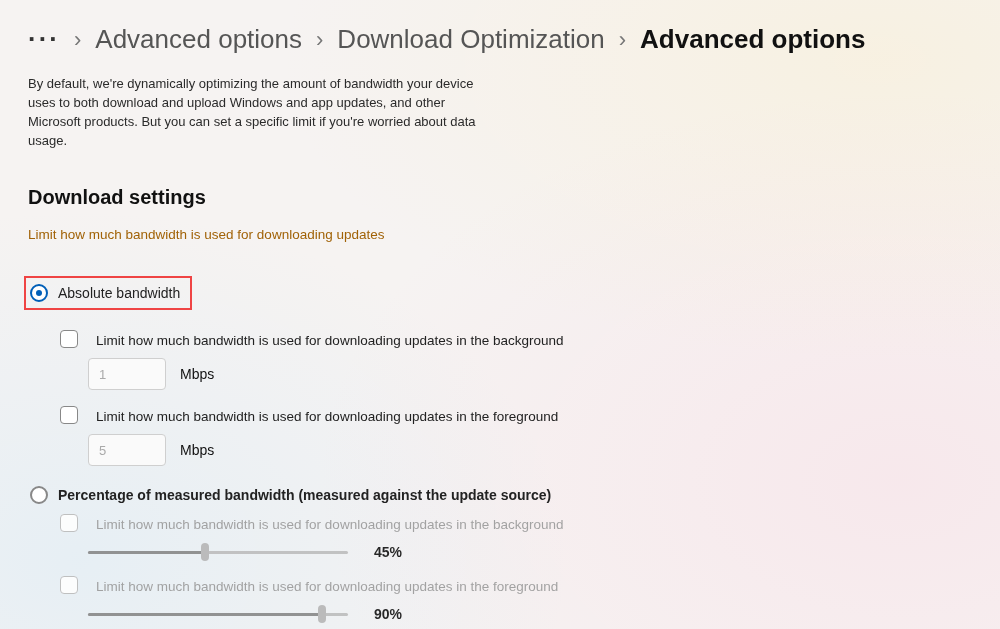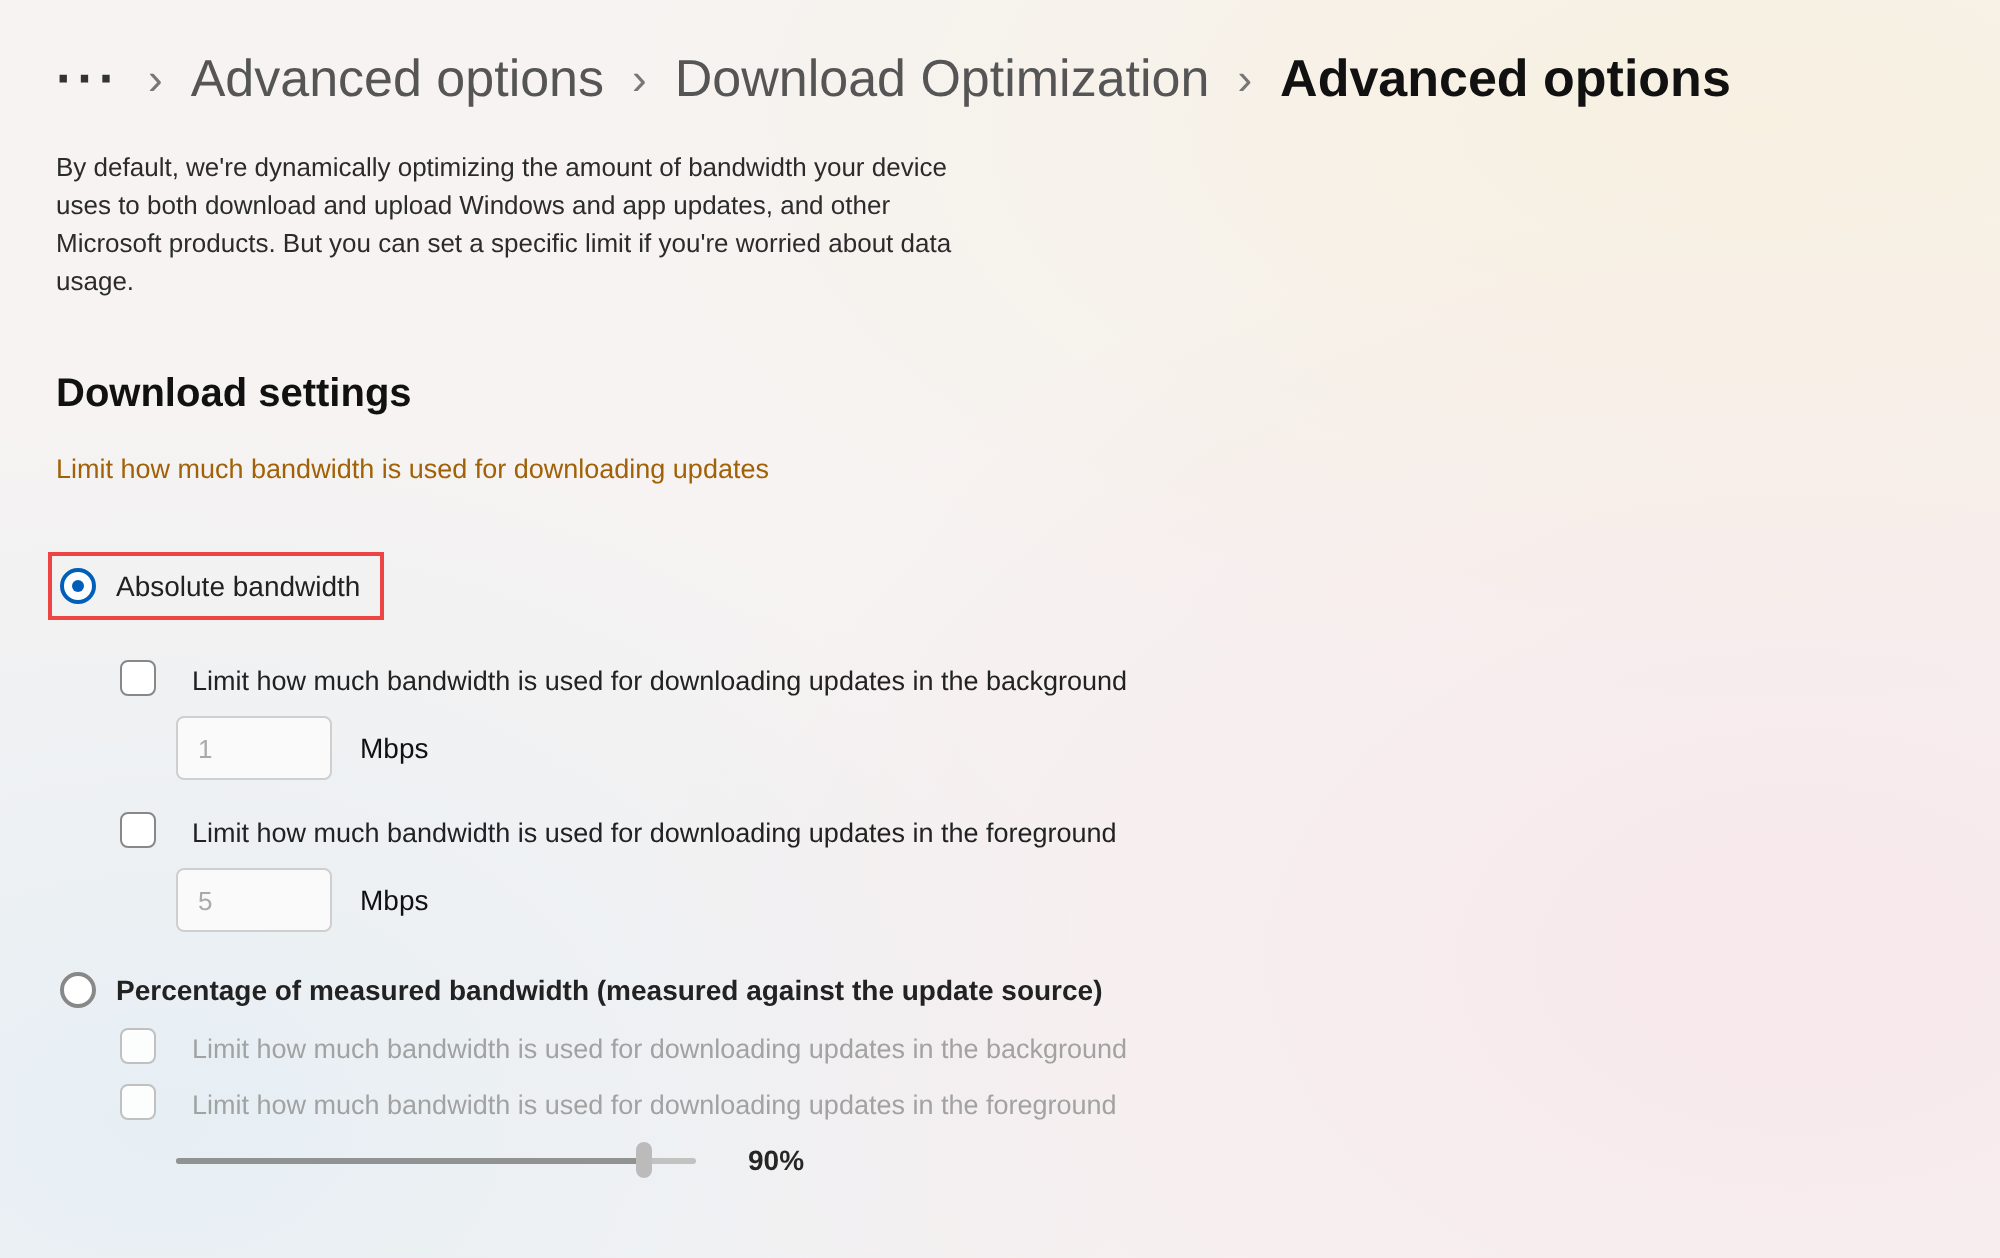--- a/index.html
+++ b/index.html
@@ -95,20 +95,28 @@
 <div class="radio-row group2">
   <span class="radio"></span>
   <span class="radio-label">Percentage of measured bandwidth (measured against the update source)</span>
 </div>
 
 <div class="disabled-group">
   <div class="chk-row">
     <span class="chk disabled"></span>
     <span class="chk-label disabled">Limit how much bandwidth is used for downloading updates in the background</span>
   </div>
+  <div class="slider-row">
+    <div class="slider">
+      <div class="track"></div>
+      <div class="fill" id="bg-fill" style="width: 117px;"></div>
+      <div class="thumb" id="bg-thumb" style="left: 113px;"></div>
+    </div>
+    <span class="slider-val">45%</span>
+  </div>
   <div class="chk-row">
     <span class="chk disabled"></span>
     <span class="chk-label disabled">Limit how much bandwidth is used for downloading updates in the foreground</span>
   </div>
   <div class="slider-row">
     <div class="slider">
       <div class="track"></div>
       <div class="fill" id="fg-fill" style="width: 234px;"></div>
       <div class="thumb" id="fg-thumb" style="left: 230px;"></div>
     </div>

